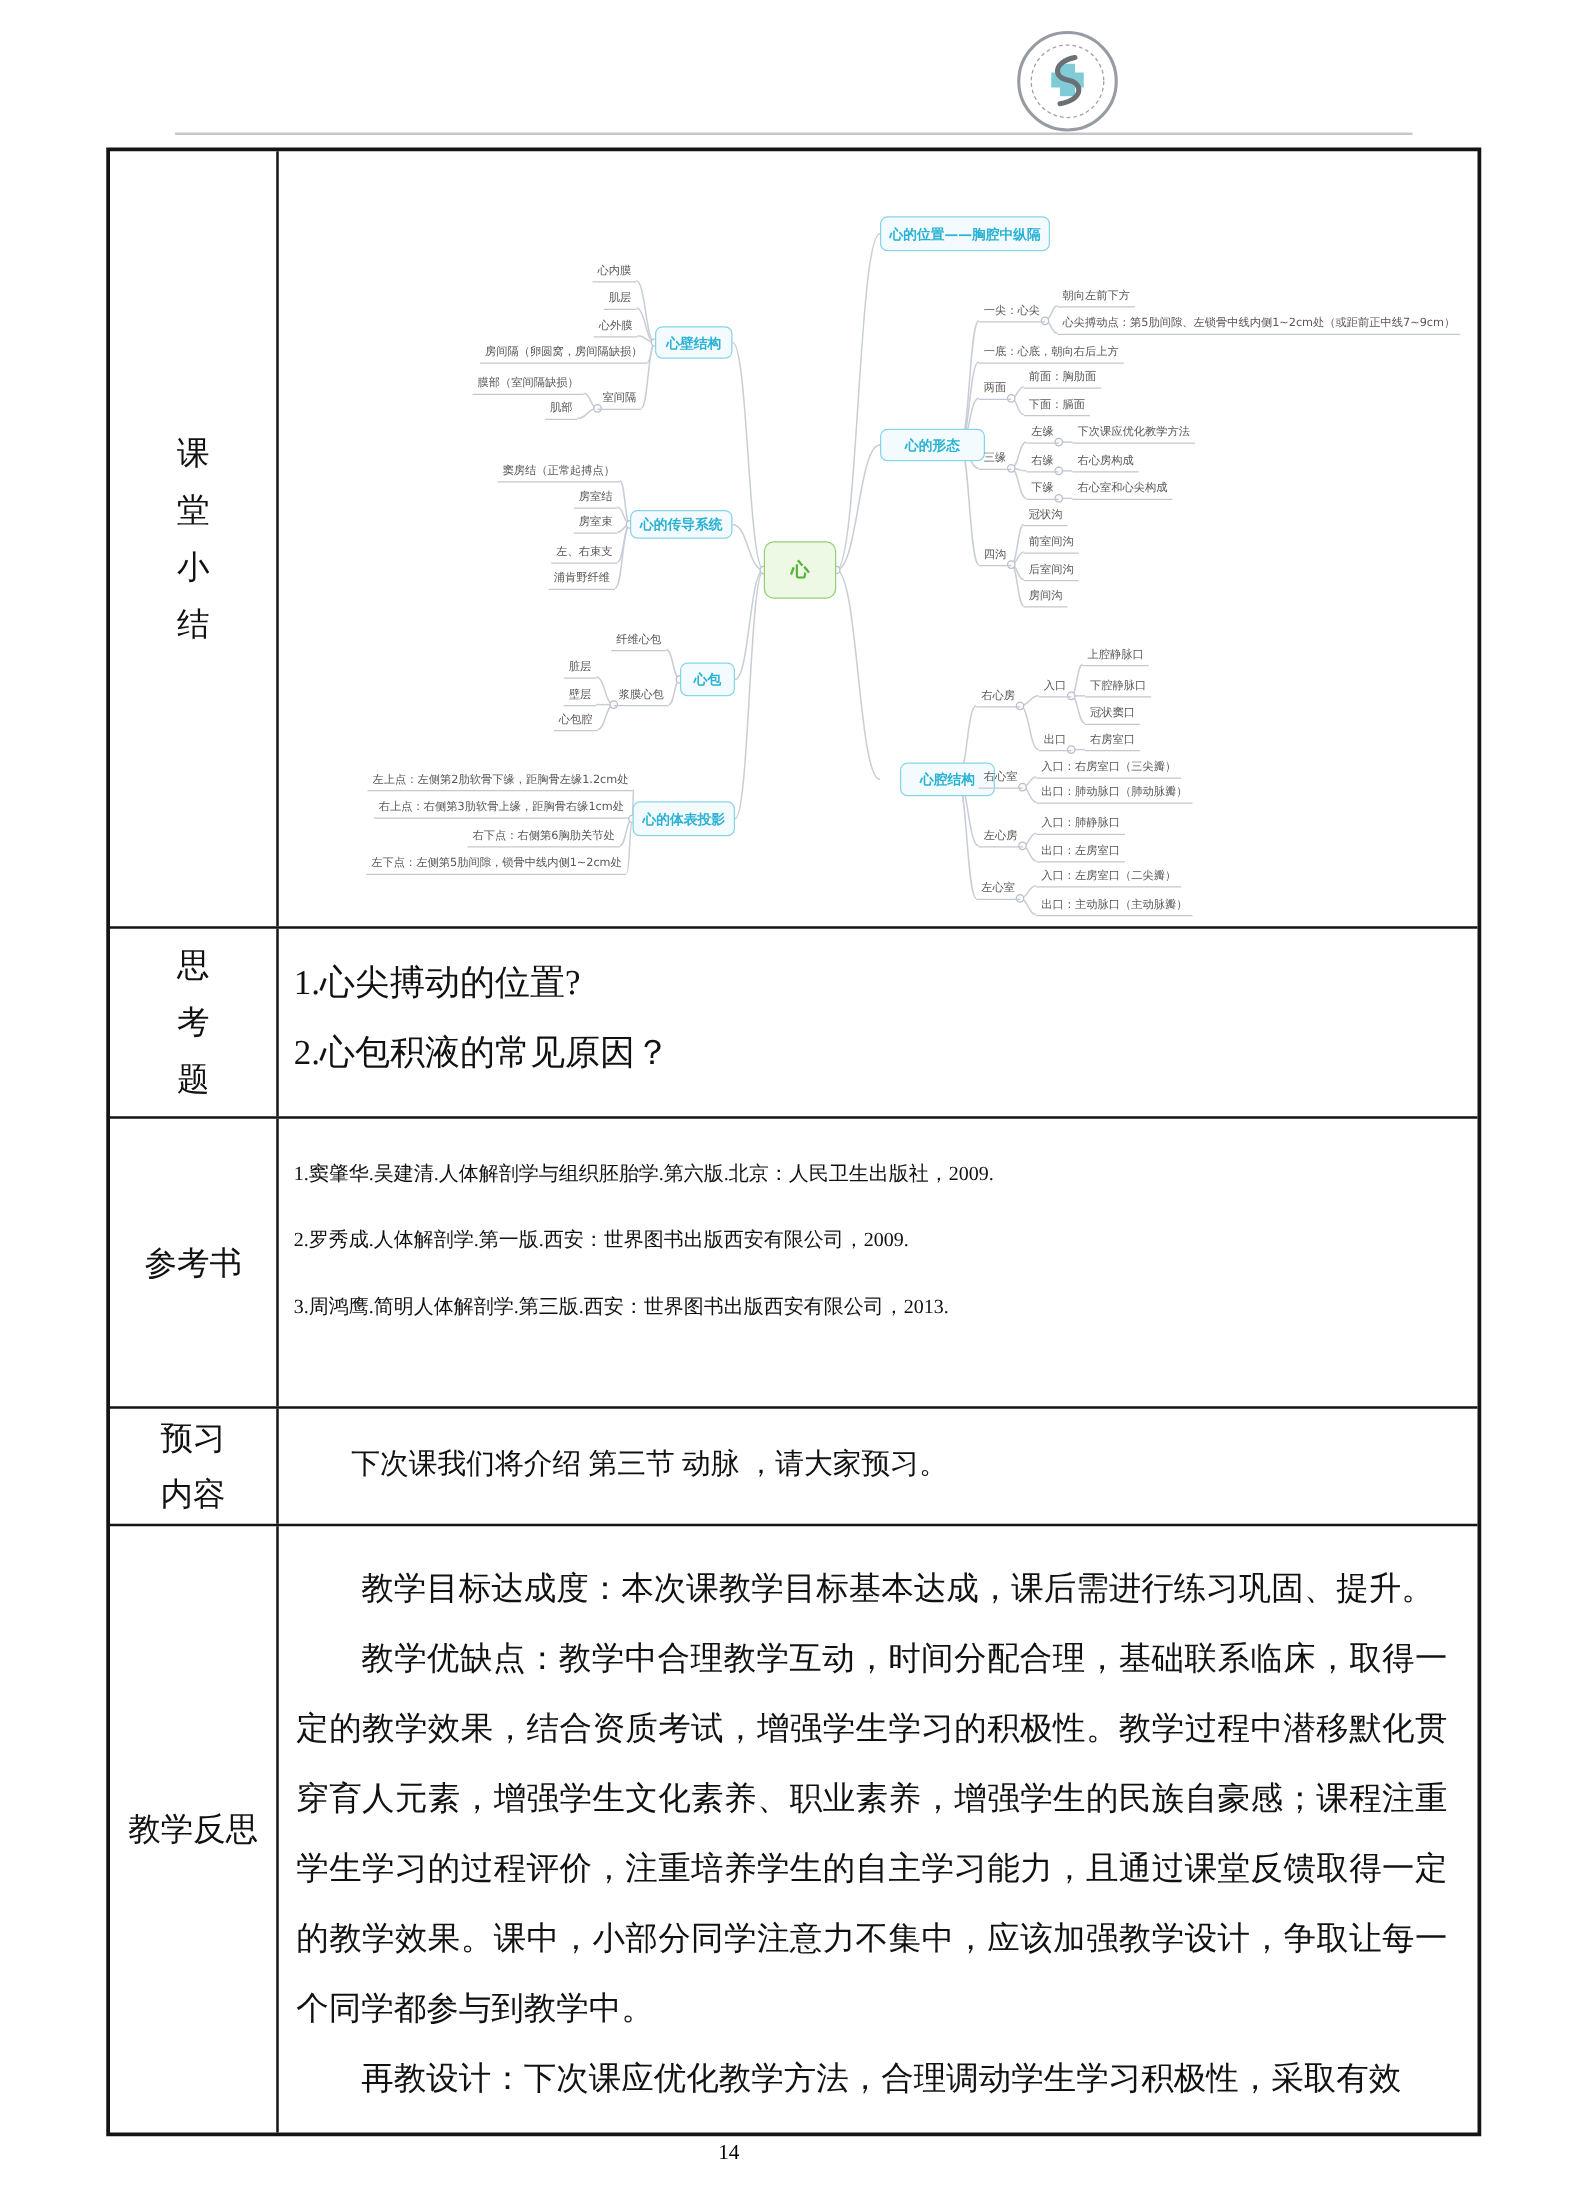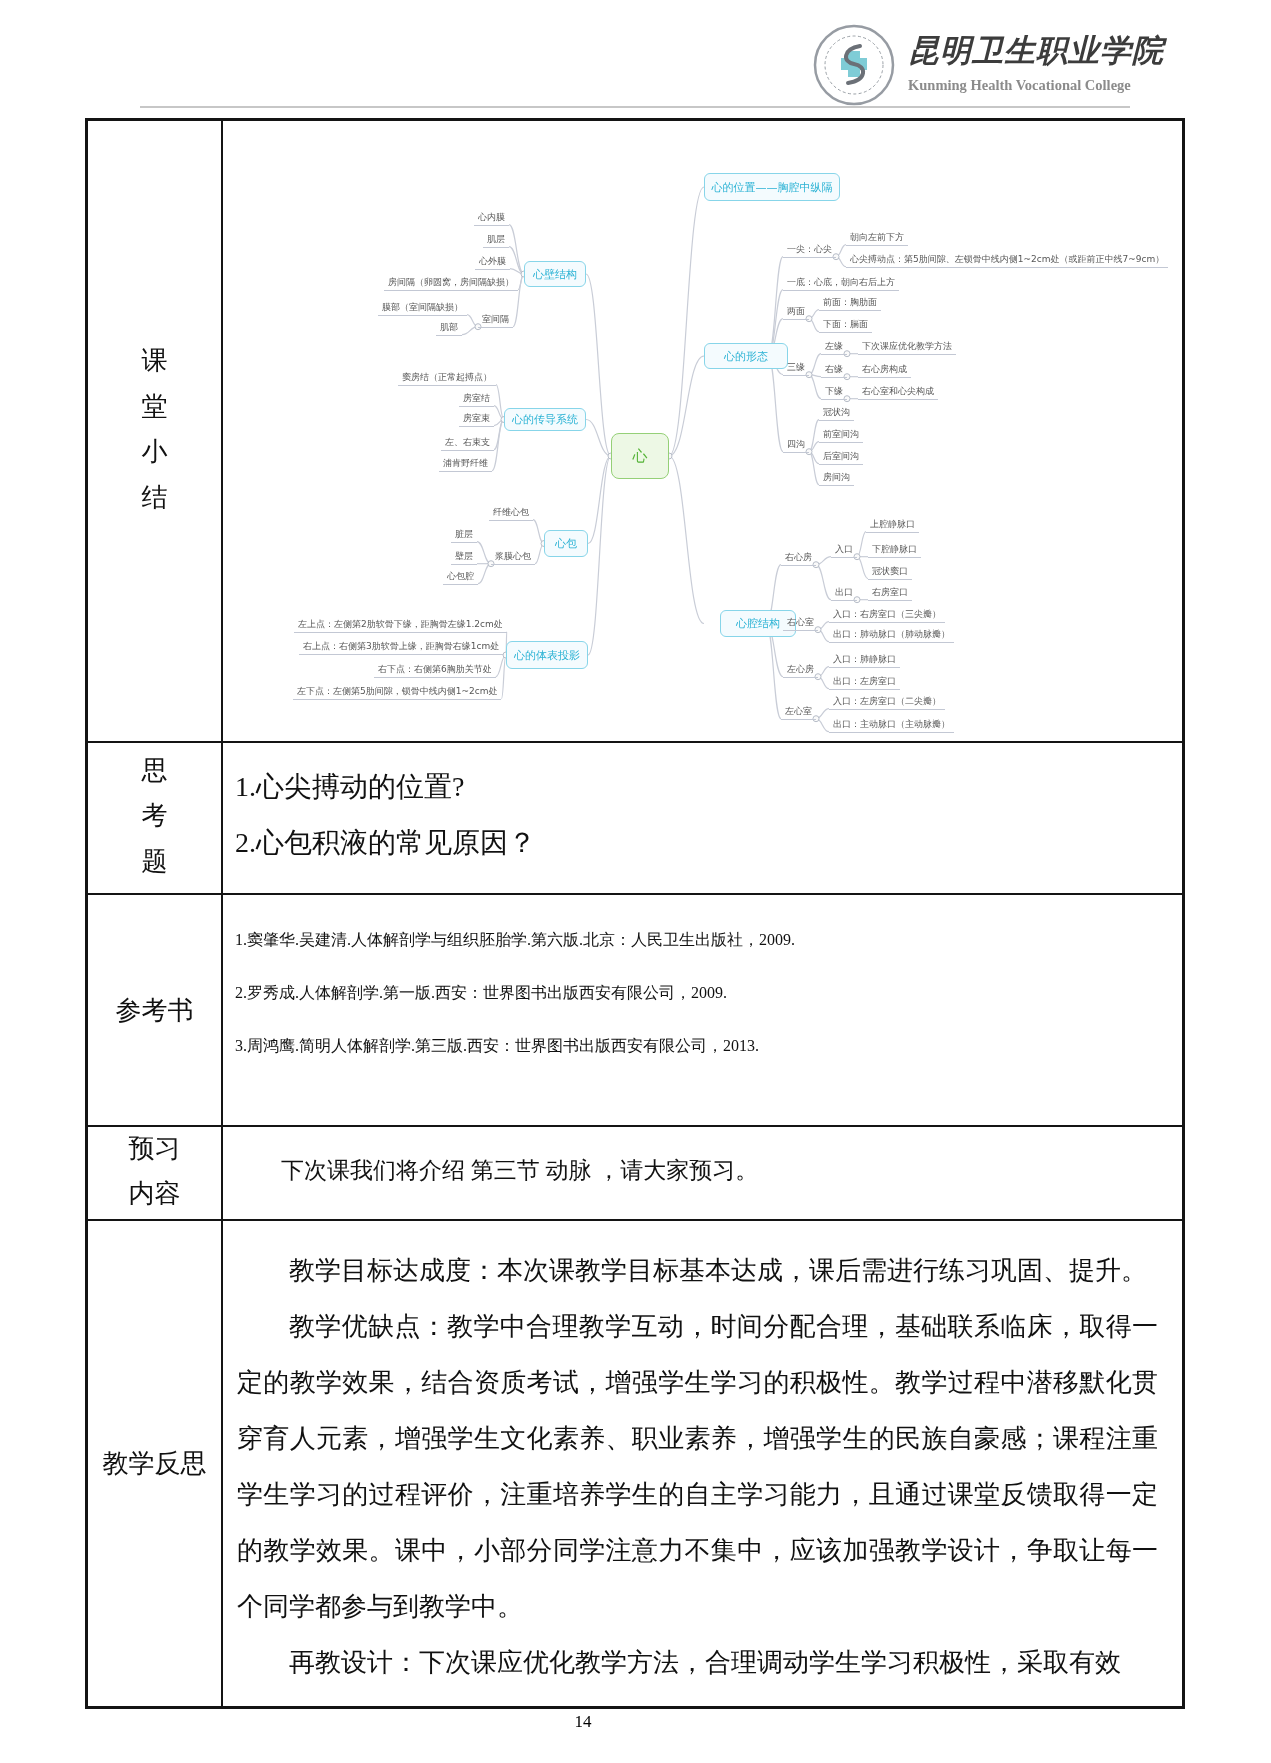--- a/index.html
+++ b/index.html
@@ -11,21 +11,21 @@
   .logo{position:absolute;left:813px;top:24px;width:82px;height:82px;}
   .brand{position:absolute;left:908px;top:30px;width:200px;}
   .brand-cn{font-family:"DejaVu Serif","Liberation Serif",serif;font-style:italic;font-weight:700;font-size:31px;color:#3c3c3c;letter-spacing:1px;white-space:nowrap;}
   .brand-en{font-family:"Liberation Serif","DejaVu Serif",serif;font-weight:700;font-size:14.5px;color:#8b8b8b;margin-top:5px;white-space:nowrap;}
   .hdr-rule{position:absolute;left:140px;top:106px;width:990px;height:2px;background:#c7c7c7;}
 
   
   .doc-table{position:absolute;left:85px;top:118px;width:1100px;border:3px solid #141414;box-sizing:border-box;}
   .trow{display:flex;border-bottom:2px solid #141414;}
   .trow:last-child{border-bottom:none;}
-  .lcell{width:135px;min-width:135px;border-right:2px solid #141414;display:flex;align-items:center;justify-content:center;box-sizing:border-box;font-family:Liberation Mono, monospace;}
+  .lcell{width:135px;min-width:135px;border-right:2px solid #141414;display:flex;align-items:center;justify-content:center;box-sizing:border-box;}
   .ccell{flex:1;position:relative;box-sizing:border-box;}
   .lbl{font-size:26px;color:#111;text-align:center;}
   .lbl.vwrap1{width:1.25em;line-height:1.75;word-break:break-all;}
   .lbl.vwrap2{width:2.3em;line-height:1.75;word-break:break-all;}
 
   .r1{height:620px;}
   .r2{height:150px;}
   .r3{height:230px;}
   .r4{height:92px;}
   .r5{height:485px;}
@@ -37,39 +37,35 @@
   .refl-body p{margin:0;text-indent:2em;}
 
   .pageno{position:absolute;left:0;top:1712px;width:1166px;text-align:center;font-size:17px;color:#000000;}
 
   
   #mindmap{position:absolute;left:0;top:0;width:961px;height:616px;font-family:"DejaVu Sans","Liberation Sans",sans-serif;}
   #mm-svg{position:absolute;left:0;top:0;z-index:0;}
   #mm-svg path{fill:none;stroke:#c9cdd7;stroke-width:1.2px;}
   #mm-svg circle{fill:#fafafa;stroke:#b8bec9;stroke-width:1px;}
   .lf{position:absolute;z-index:2;font-size:9px;line-height:1.3;color:#565656;white-space:nowrap;padding:1px 4px 1px 4px;border-bottom:1px solid #c3c8d4;}
-  .nd{position:absolute;z-index:2;font-size:11px;color:#2ab2d4;background:#f4fbfe;border:1px solid #87d5e9;border-radius:6px;display:flex;align-items:center;justify-content:center;white-space:nowrap;box-sizing:border-box;padding:0 4px;}
+  .nd{position:absolute;z-index:2;font-size:11px;color:#2ab2d4;background:#f4fbfe;border:1px solid #87d5e9;border-radius:6px;display:flex;align-items:center;justify-content:center;white-space:nowrap;box-sizing:border-box;padding:0 4px;font-weight:bold;}
   .nd.center{font-size:15px;color:#55b337;background:#edf8e5;border:1.5px solid #95d077;border-radius:8px;}
 </style>
 </head>
 <body>
 
 <div class="page">
 
   <div class="hdr">
     <svg class="logo" viewBox="0 0 82 82">
       <circle cx="41" cy="41" r="39" fill="none" stroke="#979ca3" stroke-width="2.5"></circle>
       <circle cx="41" cy="41" r="29" fill="none" stroke="#9aa0a6" stroke-width="1" stroke-dasharray="3 2.4"></circle>
       <path d="M35 27 h12 v7 h7 v12 h-7 v7 h-12 v-7 h-7 v-12 h7 z" fill="#7fccd6"></path>
       <path d="M47 22 C30 25 29 38 41 40 C54 42 54 56 35 59" fill="none" stroke="#6b7077" stroke-width="4" stroke-linecap="round"></path>
     </svg>
-    <div class="brand">
-      <div class="brand-cn">昆明卫生职业学院</div>
-      <div class="brand-en">Kunming Health Vocational College</div>
-    </div>
     <div class="hdr-rule"></div>
   </div>
 
   <div class="doc-table">
 
     <div class="trow r1">
       <div class="lcell">
         <div class="lbl vwrap1">课堂小结</div>
       </div>
       <div class="ccell">

